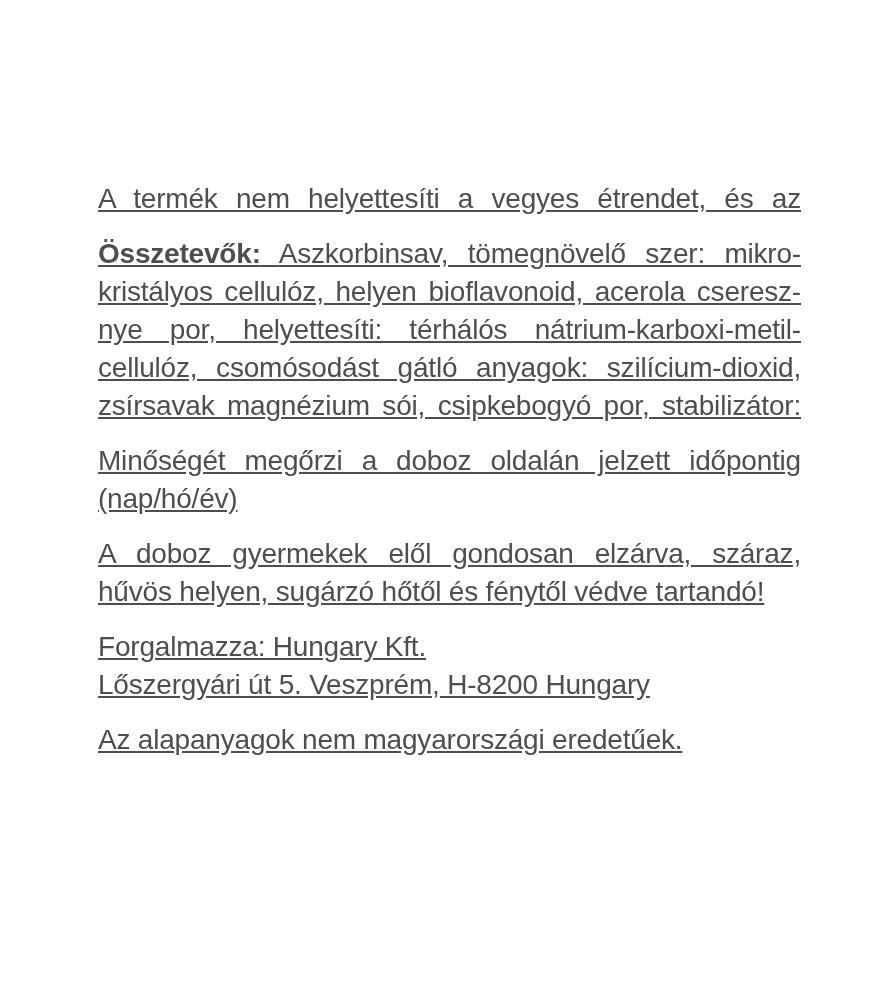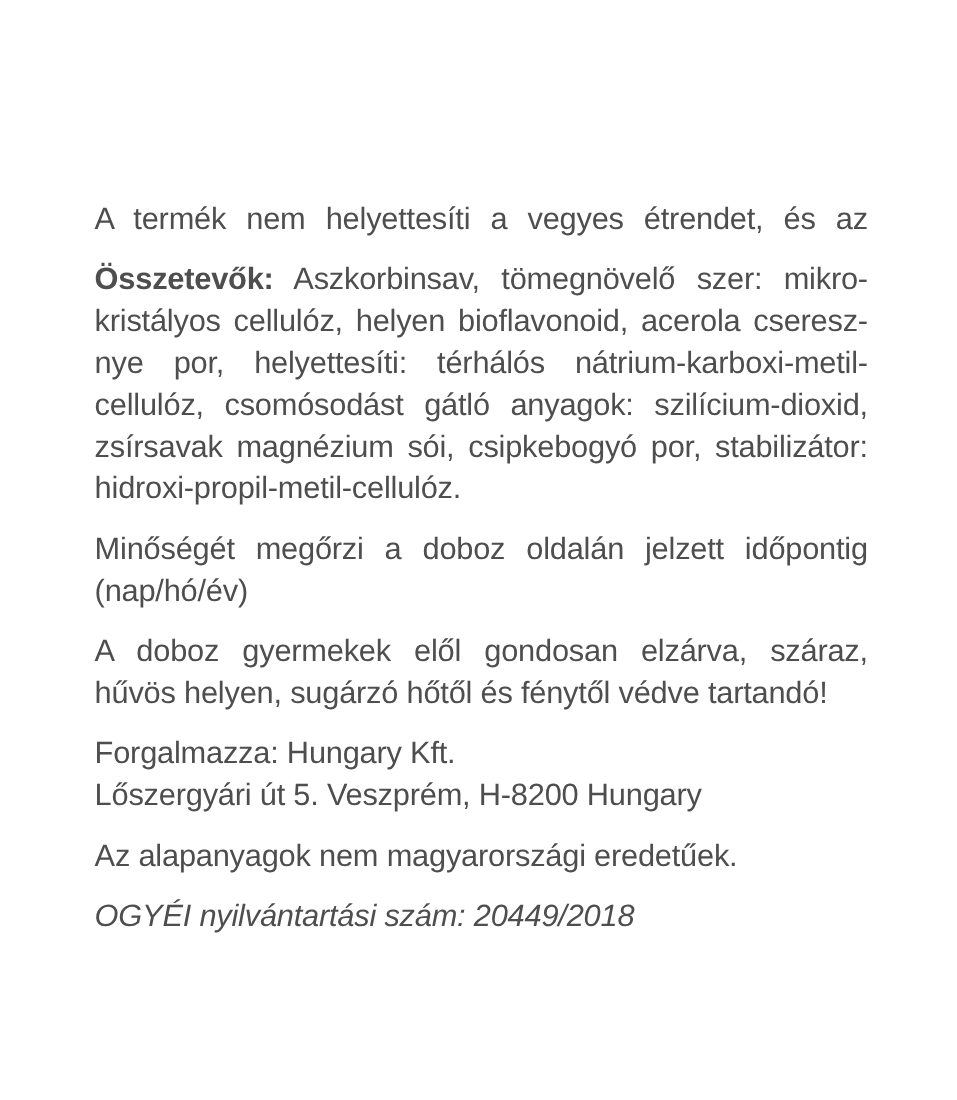--- a/index.html
+++ b/index.html
@@ -8,27 +8,28 @@
     background: #ffffff;
   }
   body {
     width: 870px;
     height: 1000px;
     overflow: hidden;
     font-family: "Liberation Sans", "DejaVu Sans", sans-serif;
   }
   .label {
     position: absolute;
-    left: 86px;
+    left: 98px;
     top: 180px;
     width: 703px;
     color: #4e4e4e;
     font-size: 28px;
     line-height: 38px;
     letter-spacing: -0.2px;
+    text-decoration: underline;
   }
   .para {
     margin: 0 0 17px 0;
     padding: 0;
   }
   .line {
     display: block;
     white-space: normal;
   }
   
@@ -54,21 +55,20 @@
 
   <p class="para">
     <span class="line j">
       <strong>Összetevők:</strong>
       <span>Aszkorbinsav, tömegnövelő szer: mikro-</span>
     </span>
     <span class="line j">kristályos cellulóz, helyen bioflavonoid, acerola cseresz-</span>
     <span class="line j">nye por, helyettesíti: térhálós nátrium-karboxi-metil-</span>
     <span class="line j">cellulóz, csomósodást gátló anyagok: szilícium-dioxid,</span>
     <span class="line j">zsírsavak magnézium sói, csipkebogyó por, stabilizátor:</span>
-    <span class="line">hidroxi-propil-metil-cellulóz.</span>
   </p>
 
   <p class="para">
     <span class="line j">Minőségét megőrzi a doboz oldalán jelzett időpontig</span>
     <span class="line">(nap/hó/év)</span>
   </p>
 
   <p class="para">
     <span class="line j">A doboz gyermekek elől gondosan elzárva, száraz,</span>
     <span class="line">hűvös helyen, sugárzó hőtől és fénytől védve tartandó!</span>
@@ -76,17 +76,14 @@
 
   <p class="para">
     <span class="line">Forgalmazza: Hungary Kft.</span>
     <span class="line">Lőszergyári út 5. Veszprém, H-8200 Hungary</span>
   </p>
 
   <p class="para">
     <span class="line">Az alapanyagok nem magyarországi eredetűek.</span>
   </p>
 
-  <p class="para italic">
-    <span class="line">OGYÉI nyilvántartási szám: 20449/2018</span>
-  </p>
 
 </main>
 
 </body></html>

